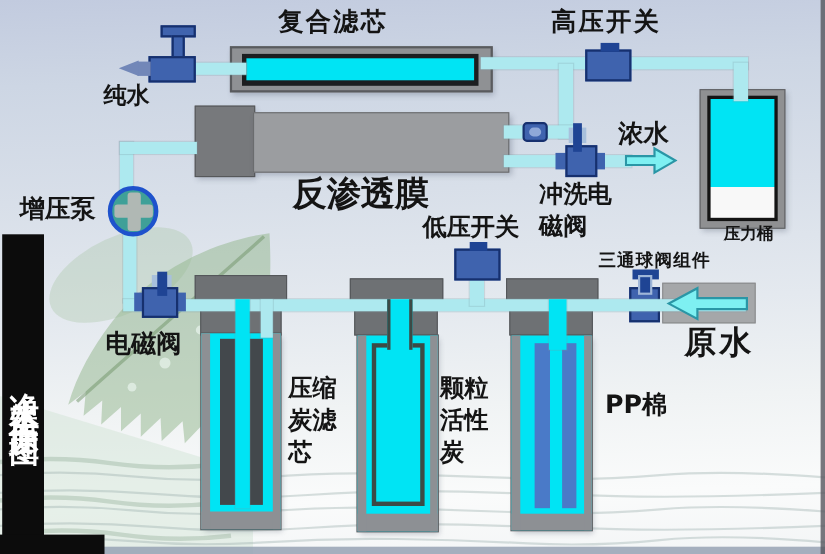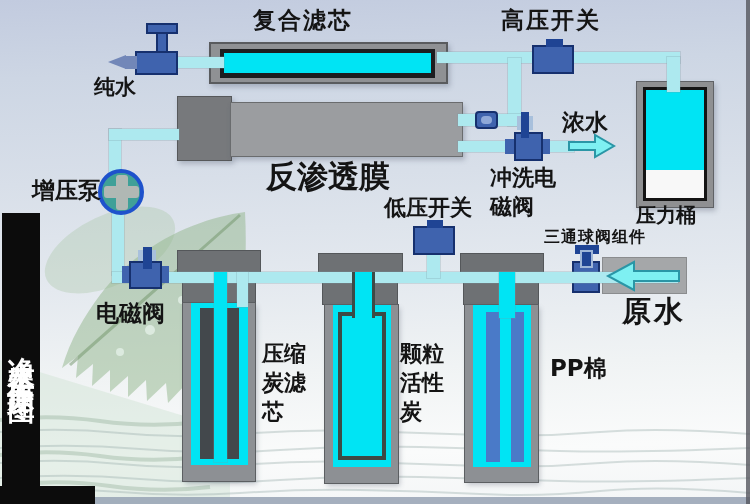--- a/index.html
+++ b/index.html
@@ -142,22 +142,22 @@
   </svg>
 
   <div class="lbl" style="left:501px;top:7px;font-size:23px;letter-spacing:2px;">高压开关</div>
   <div class="lbl" style="left:253px;top:7px;font-size:23px;letter-spacing:2px;">复合滤芯</div>
   <div class="lbl" style="left:94px;top:75px;font-size:21px;">纯水</div>
   <div class="lbl" style="left:266px;top:158px;font-size:31px;">反渗透膜</div>
   <div class="lbl" style="left:562px;top:109px;font-size:23px;">浓水</div>
   <div class="lbl" style="left:490px;top:165px;">冲洗电</div>
   <div class="lbl" style="left:490px;top:194px;">磁阀</div>
   <div class="lbl" style="left:384px;top:195px;">低压开关</div>
-  <div class="lbl" style="left:636px;top:203px;font-size:20px;">压力桶</div>
-  <div class="lbl" style="left:18px;top:177px;font-size:23px;margin-left:14px;">增压泵</div>
+  <div class="lbl" style="left:658px;top:203px;font-size:15px;">压力桶</div>
+  <div class="lbl" style="left:18px;top:177px;font-size:23px;">增压泵</div>
   <div class="lbl" style="left:96px;top:300px;font-size:23px;">电磁阀</div>
   <div class="lbl" style="left:544px;top:227px;font-size:16px;letter-spacing:1px;">三通球阀组件</div>
   <div class="lbl" style="left:622px;top:294px;font-size:29px;letter-spacing:3px;">原水</div>
   <div class="lbl" style="left:550px;top:355px;font-size:23px;">PP棉</div>
 
   <div class="vlbl" style="left:262px;top:339px;">
     <span>压缩</span>
     <span>炭滤</span>
     <span>芯</span>
   </div>

